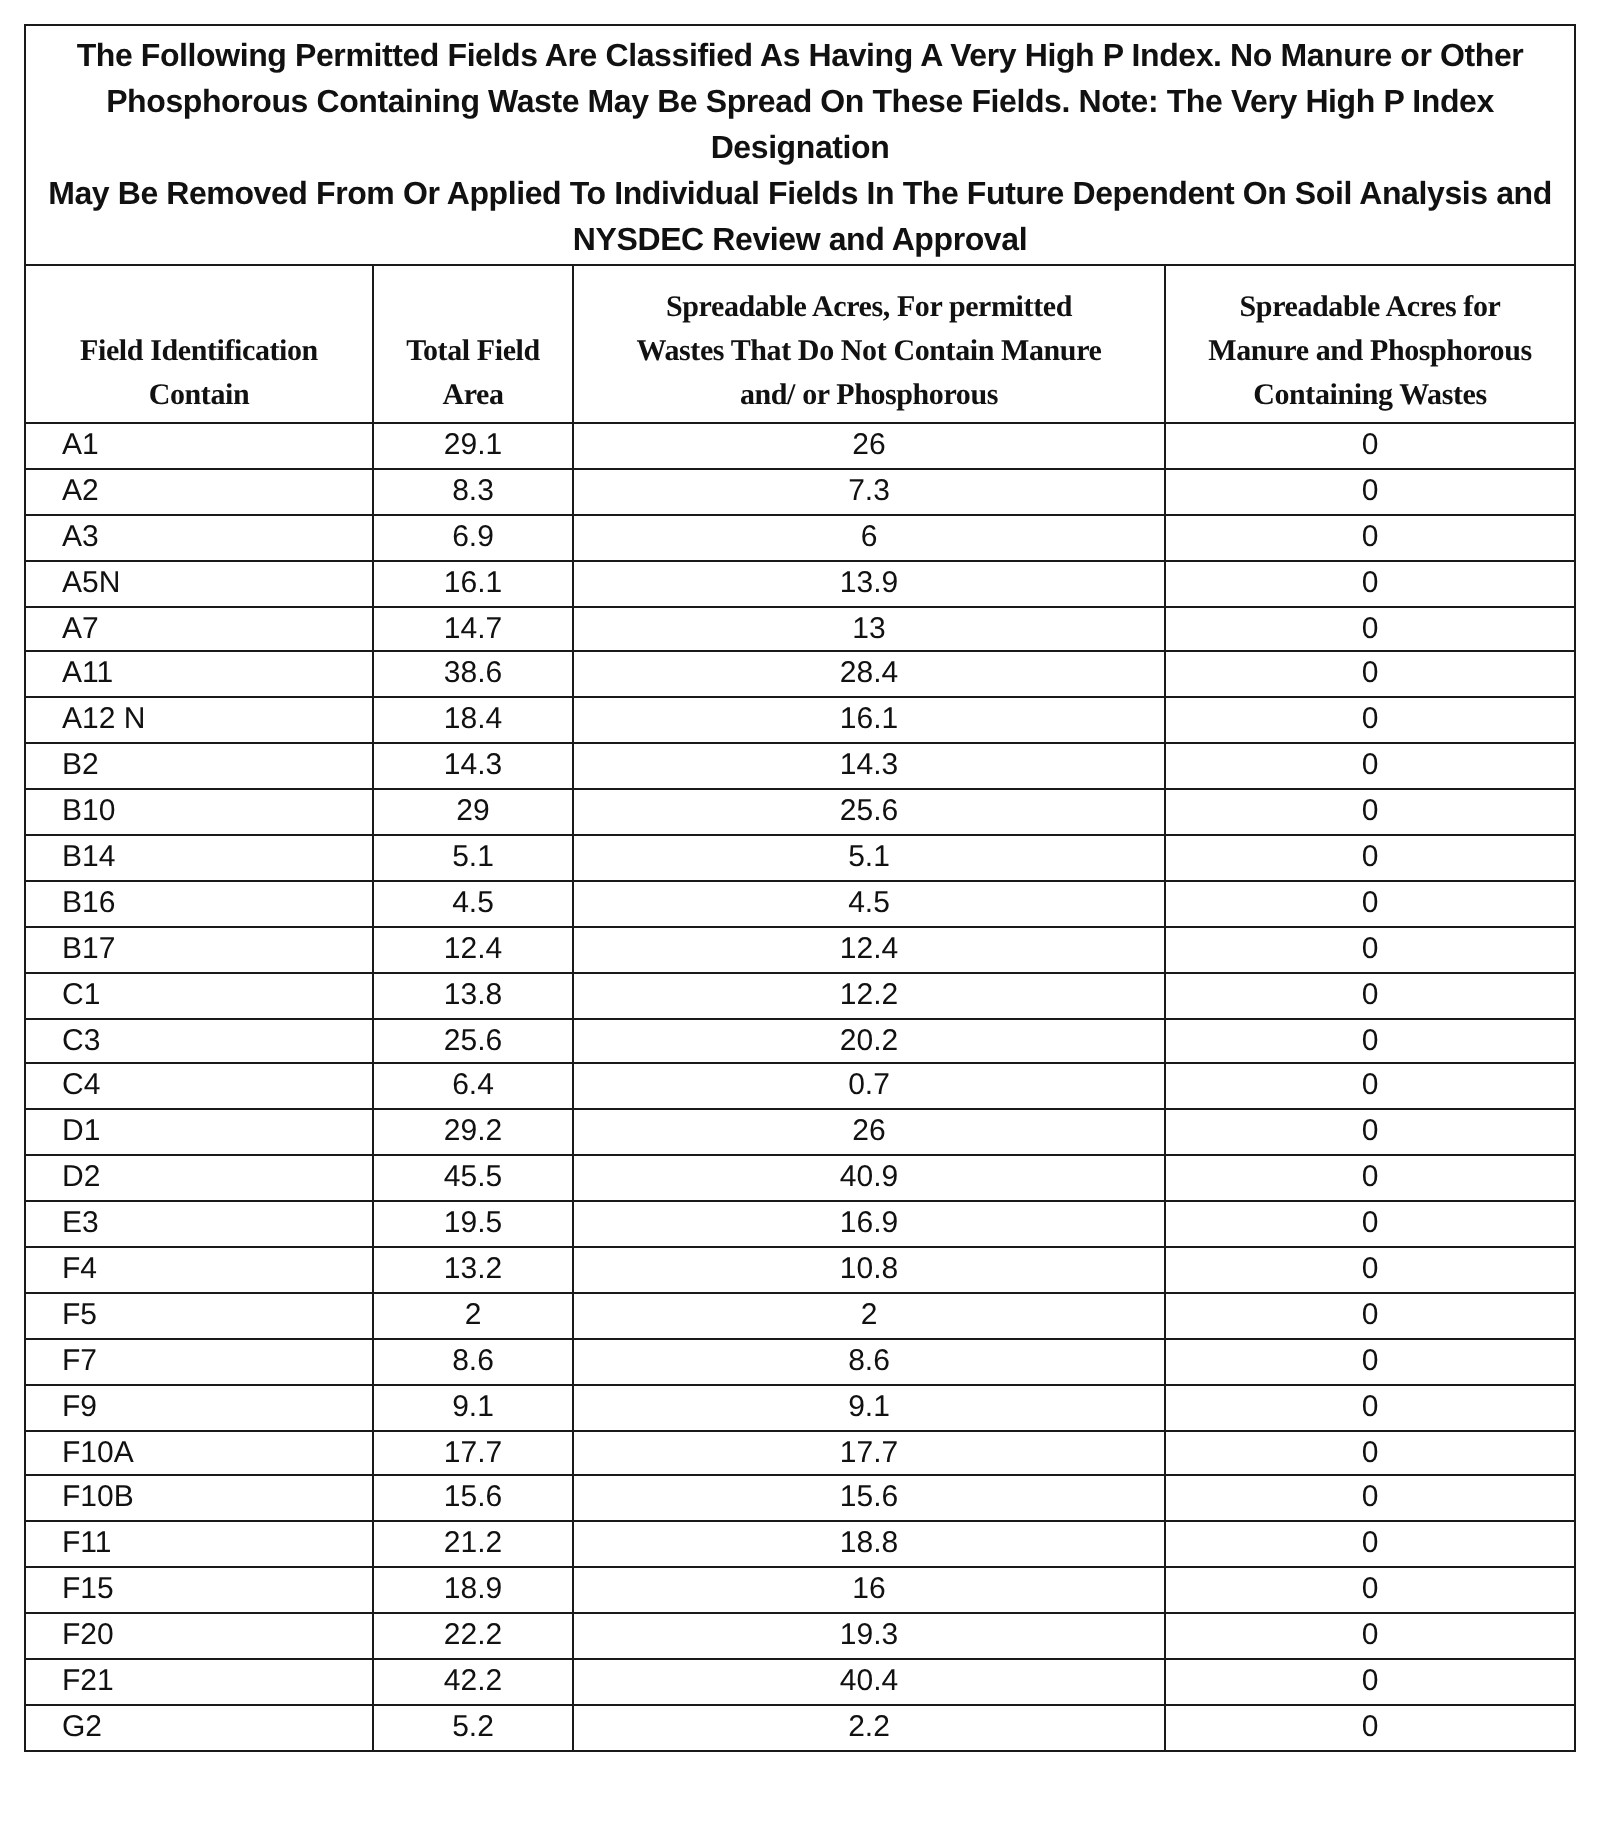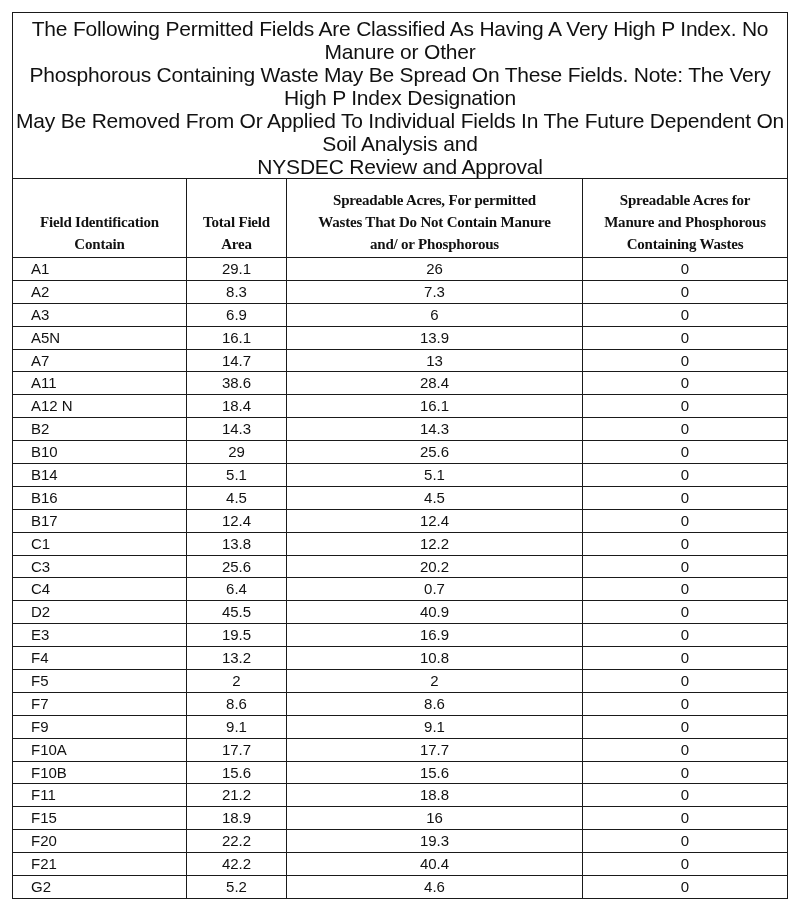--- a/index.html
+++ b/index.html
@@ -1,22 +1,22 @@
 <!DOCTYPE html>
 <html><head>
 <meta charset="utf-8">
 <style>
   html, body { margin: 0; padding: 0; background: #ffffff; }
   body { width: 800px; height: 916px; position: relative; overflow: hidden;
          font-family: "Liberation Sans", "DejaVu Sans", sans-serif; color: #111; }
   .sheet { position: absolute; left: 12px; top: 12px; width: 775px; }
   table { border-collapse: collapse; width: 775px; table-layout: fixed; }
   td, th { border: 1.5px solid #1a1a1a; padding: 0; }
-  .title-cell { height: 110px; text-align: center; font-weight: normal;
-                font-size: 21px; line-height: 23px; padding: 4px 2px 0 2px; vertical-align: top;
+  .title-cell { height: 110px; text-align: center; font-weight: bold;
+                font-size: 16px; line-height: 23px; padding: 4px 2px 0 2px; vertical-align: top;
                 letter-spacing: -0.2px; }
   .hdr { height: 76px; font-weight: bold; font-size: 15px; line-height: 22px;
          text-align: center; vertical-align: bottom; padding-bottom: 2px; letter-spacing: -0.2px; font-family: Liberation Serif, serif; }
   tr.data td { height: 21.9px; font-size: 15px; line-height: 20px; }
   td.field { text-align: left; padding-left: 18px; }
   td.num { text-align: center; }
   col.c1 { width: 174px; } col.c2 { width: 100px; } col.c3 { width: 296px; } col.c4 { width: 205px; }
 </style>
 </head>
 <body>
@@ -144,20 +144,26 @@
           <td class="num">20.2</td>
           <td class="num">0</td>
         </tr>
         <tr class="data">
           <td class="field">C4</td>
           <td class="num">6.4</td>
           <td class="num">0.7</td>
           <td class="num">0</td>
         </tr>
         <tr class="data">
+          <td class="field">D1</td>
+          <td class="num">29.2</td>
+          <td class="num">26</td>
+          <td class="num">0</td>
+        </tr>
+        <tr class="data">
           <td class="field">D2</td>
           <td class="num">45.5</td>
           <td class="num">40.9</td>
           <td class="num">0</td>
         </tr>
         <tr class="data">
           <td class="field">E3</td>
           <td class="num">19.5</td>
           <td class="num">16.9</td>
           <td class="num">0</td>
@@ -218,18 +224,18 @@
         </tr>
         <tr class="data">
           <td class="field">F21</td>
           <td class="num">42.2</td>
           <td class="num">40.4</td>
           <td class="num">0</td>
         </tr>
         <tr class="data">
           <td class="field">G2</td>
           <td class="num">5.2</td>
-          <td class="num">4.6</td>
+          <td class="num">2.2</td>
           <td class="num">0</td>
         </tr>
       </tbody>
   </table>
 </div>
 
 </body></html>

